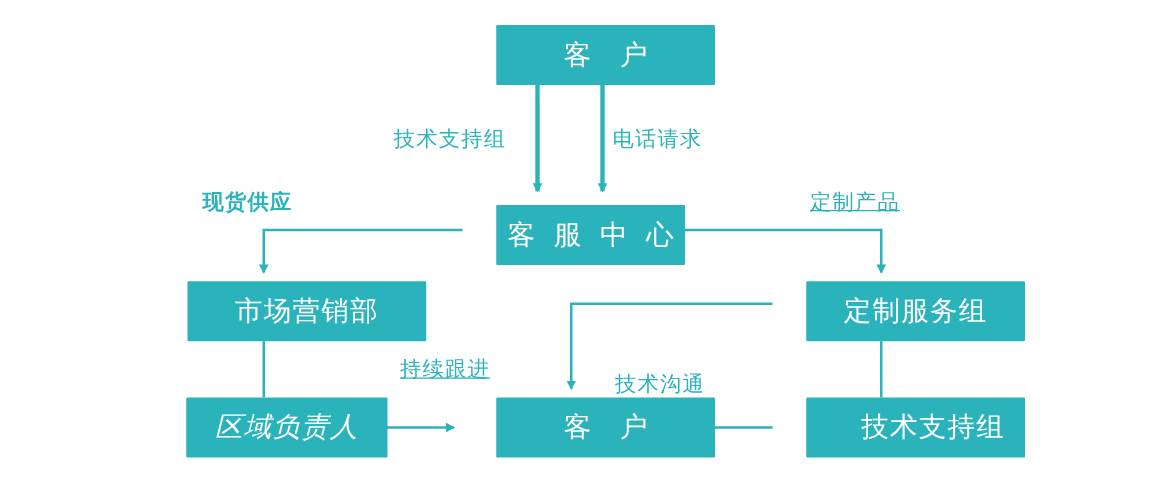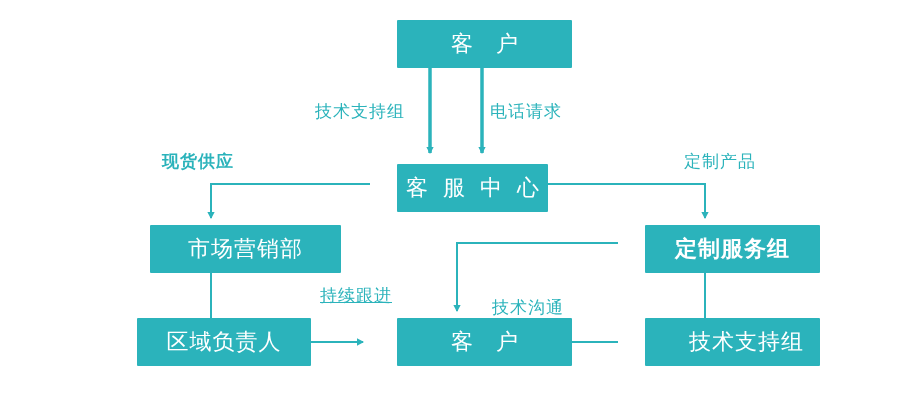--- a/index.html
+++ b/index.html
@@ -92,41 +92,41 @@
   </div>
 
   <div class="node med-letter" style="left:370px; top:164px; width:151px; height:48px;">
     <span>客 服 中 心</span>
   </div>
 
   <div class="node" style="left:123px; top:225px; width:191px; height:48px;">
     <span>市场营销部</span>
   </div>
 
-  <div class="node" style="left:618px; top:225px; width:175px; height:48px;font-weight:bold;">
+  <div class="node" style="left:618px; top:225px; width:175px; height:48px;">
     <span>定制服务组</span>
   </div>
 
-  <div class="node" style="left:110px; top:318px; width:174px; height:48px;">
+  <div class="node" style="left:122px; top:318px; width:161px; height:48px;font-style:italic;">
     <span>区域负责人</span>
   </div>
 
   <div class="node wide-letter" style="left:370px; top:318px; width:175px; height:48px;">
     <span>客 户</span>
   </div>
 
   <div class="node" style="left:618px; top:318px; width:175px; height:48px;padding-left:28px;">
     <span>技术支持组</span>
   </div>
 
   <div class="edge-label" style="left:315px; top:100px;"><span>技术支持组</span></div>
 
   <div class="edge-label" style="left:490px; top:100px;"><span>电话请求</span></div>
 
   <div class="edge-label" style="left:162px; top:150px;font-weight:bold;"><span>现货供应</span></div>
 
-  <div class="edge-label" style="left:684px; top:150px;"><span>定制产品</span></div>
+  <div class="edge-label" style="left:648px; top:150px;text-decoration:underline;"><span>定制产品</span></div>
 
   <div class="edge-label" style="left:320px; top:284px;text-decoration:underline;"><span>持续跟进</span></div>
 
   <div class="edge-label" style="left:492px; top:284px;margin-top:12px;"><span>技术沟通</span></div>
 
 </div>
 
 </body></html>

